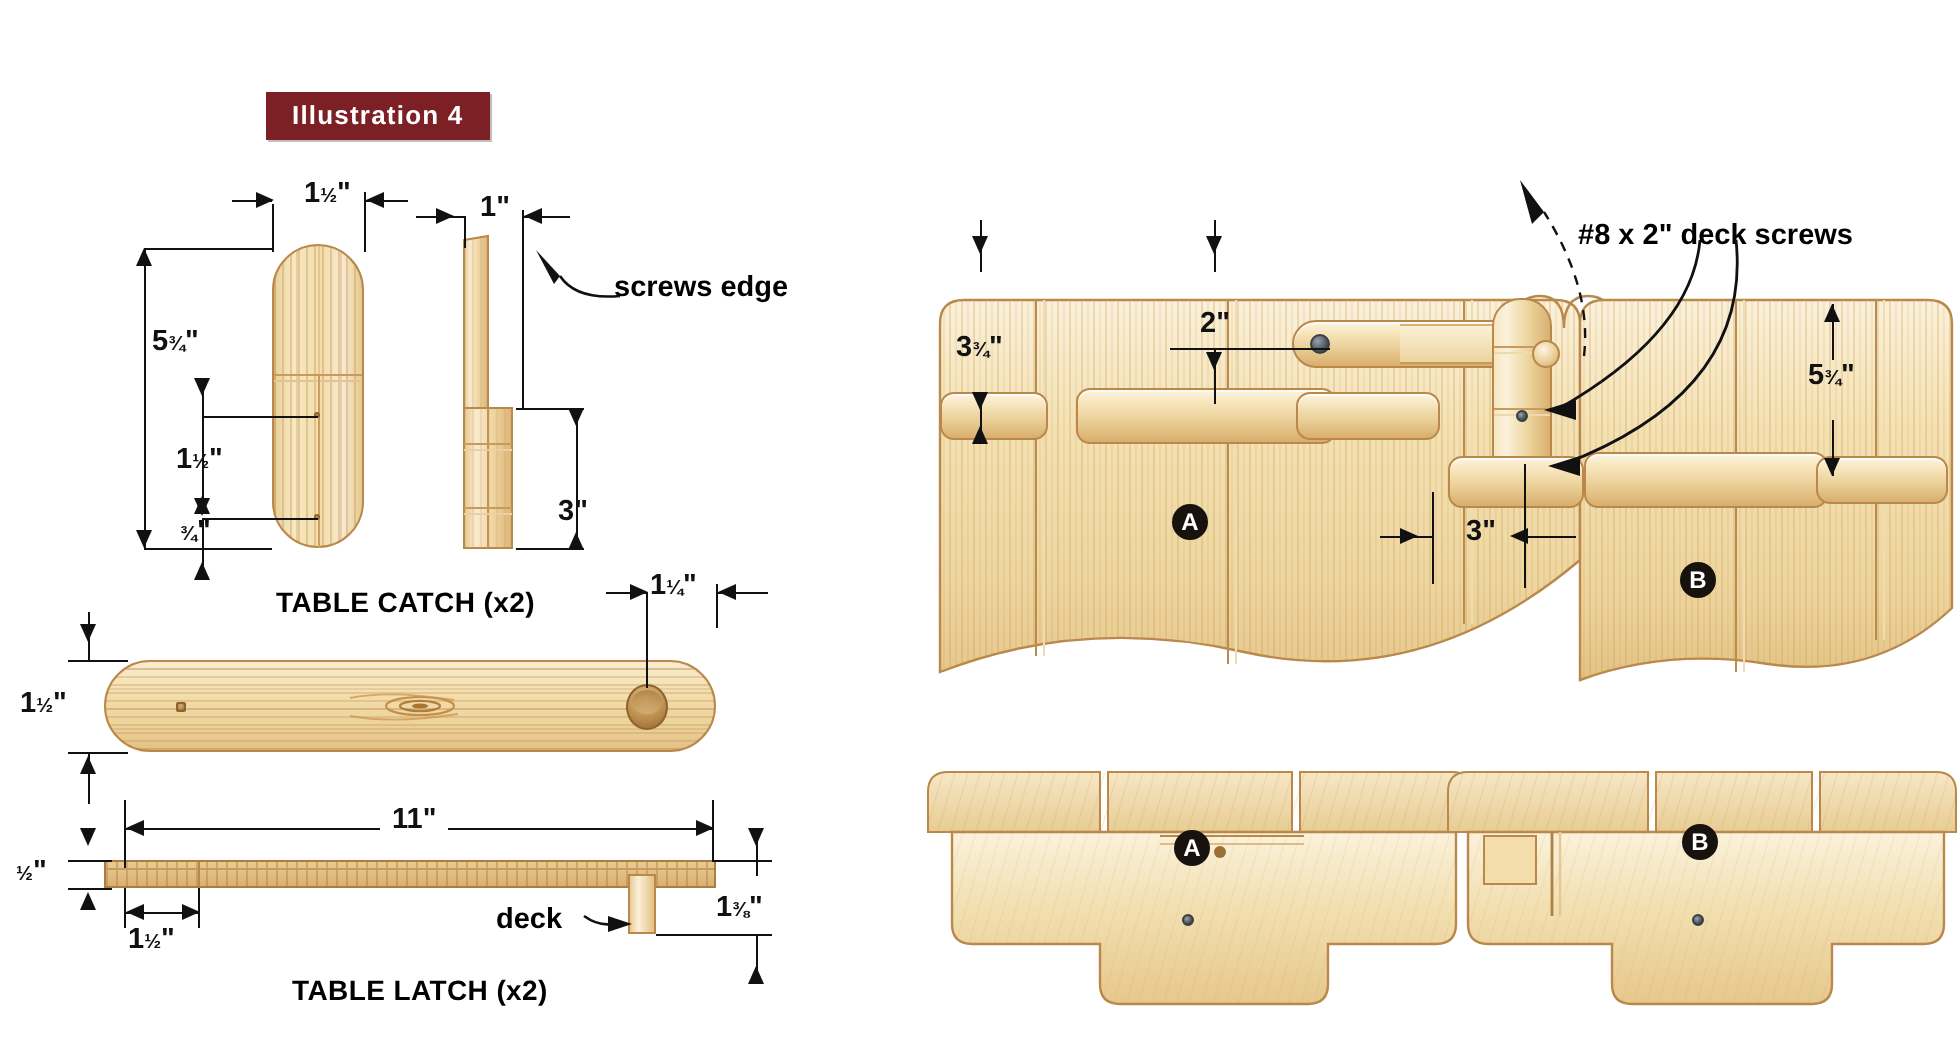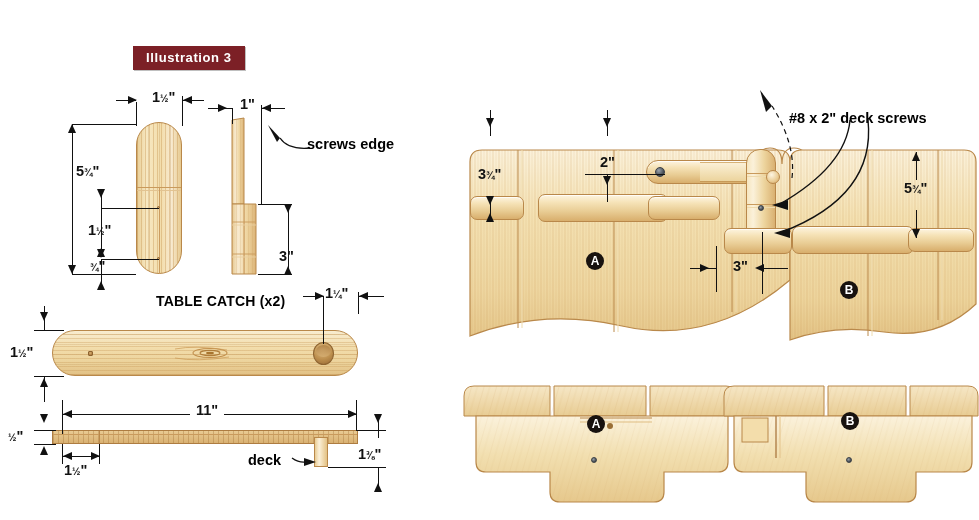--- a/index.html
+++ b/index.html
@@ -98,21 +98,21 @@
           font-family:"Liberation Sans",sans-serif;}
 
   svg{display:block;overflow:visible;}
 </style>
 </head>
 <body>
 
 <div class="stage">
 
 
-  <div class="abs badge" style="left:133px;top:46px;">Illustration 3</div>
+  <div class="abs badge" style="left:133px;top:46px;">Illustration 4</div>
 
   <div class="abs wood" style="left:136px;top:122px;width:46px;height:152px;border-radius:23px;"></div>
 
   <div class="abs rule-h" style="left:137px;top:187px;width:44px;background:#c99a5c;"></div>
   <div class="abs rule-h" style="left:137px;top:190px;width:44px;background:#e2c391;"></div>
   <div class="abs rule-v" style="left:159px;top:188px;height:86px;background:#cb9d61;"></div>
 
   <div class="abs hole" style="left:157px;top:206px;width:3px;height:3px;"></div>
   <div class="abs hole" style="left:157px;top:257px;width:3px;height:3px;"></div>
 
@@ -183,21 +183,21 @@
   <div class="abs rule-v" style="left:101px;top:259px;height:24px;"></div>
   <div class="abs dim" style="left:90px;top:258px;"><span class="frac">¾</span>"</div>
 
   <div class="abs rule-h" style="left:258px;top:204px;width:34px;"></div>
   <div class="abs rule-h" style="left:258px;top:274px;width:34px;"></div>
   <div class="abs rule-v" style="left:288px;top:204px;height:70px;"></div>
   <div class="abs ar ar-d" style="left:284px;top:204px;"></div>
   <div class="abs ar ar-u" style="left:284px;top:266px;"></div>
   <div class="abs dim" style="left:279px;top:248px;">3"</div>
 
-  <div class="abs cap" style="left:156px;top:293px;text-align:center;">TABLE CATCH (x2)</div>
+  <div class="abs cap" style="left:138px;top:293px;text-align:center;">TABLE CATCH (x2)</div>
 
   <div class="abs wood-h" style="left:52px;top:330px;width:306px;height:46px;border-radius:23px;"></div>
 
   <svg class="abs" style="left:175px;top:340px;width:70px;height:26px;" viewBox="0 0 70 26">
     <ellipse cx="35" cy="13" rx="17" ry="4.5" fill="none" stroke="#c28f4c" stroke-width="1.1"></ellipse>
     <ellipse cx="35" cy="13" rx="10" ry="2.6" fill="none" stroke="#b07e3c" stroke-width="1.1"></ellipse>
     <ellipse cx="35" cy="13" rx="4" ry="1.3" fill="#a8752f"></ellipse>
     <path d="M0,9 Q20,5 52,10" fill="none" stroke="#cb9a57" stroke-width="0.9" opacity=".8"></path>
     <path d="M0,18 Q22,22 54,17" fill="none" stroke="#cb9a57" stroke-width="0.9" opacity=".8"></path>
   </svg>
@@ -261,20 +261,21 @@
   </svg>
 
   <div class="abs rule-v" style="left:378px;top:414px;height:24px;"></div>
   <div class="abs ar ar-d" style="left:374px;top:414px;"></div>
   <div class="abs rule-h" style="left:356px;top:430px;width:30px;"></div>
   <div class="abs rule-h" style="left:328px;top:467px;width:58px;"></div>
   <div class="abs rule-v" style="left:378px;top:467px;height:24px;"></div>
   <div class="abs ar ar-u" style="left:374px;top:483px;"></div>
   <div class="abs dim" style="left:358px;top:446px;">1<span class="frac">⅜</span>"</div>
 
+  <div class="abs cap" style="left:146px;top:487px;">TABLE LATCH (x2)</div>
 
   <svg class="abs" style="left:462px;top:140px;width:330px;height:210px;" viewBox="0 0 330 210">
     <defs>
       <linearGradient id="panA" x1="0" y1="0" x2="0" y2="1">
         <stop offset="0%" stop-color="#fbf1da"></stop>
         <stop offset="35%" stop-color="#f4e1b2"></stop>
         <stop offset="75%" stop-color="#eed6a0"></stop>
         <stop offset="100%" stop-color="#e6c88c"></stop>
       </linearGradient>
       <pattern id="grainA" width="6" height="10" patternUnits="userSpaceOnUse">

